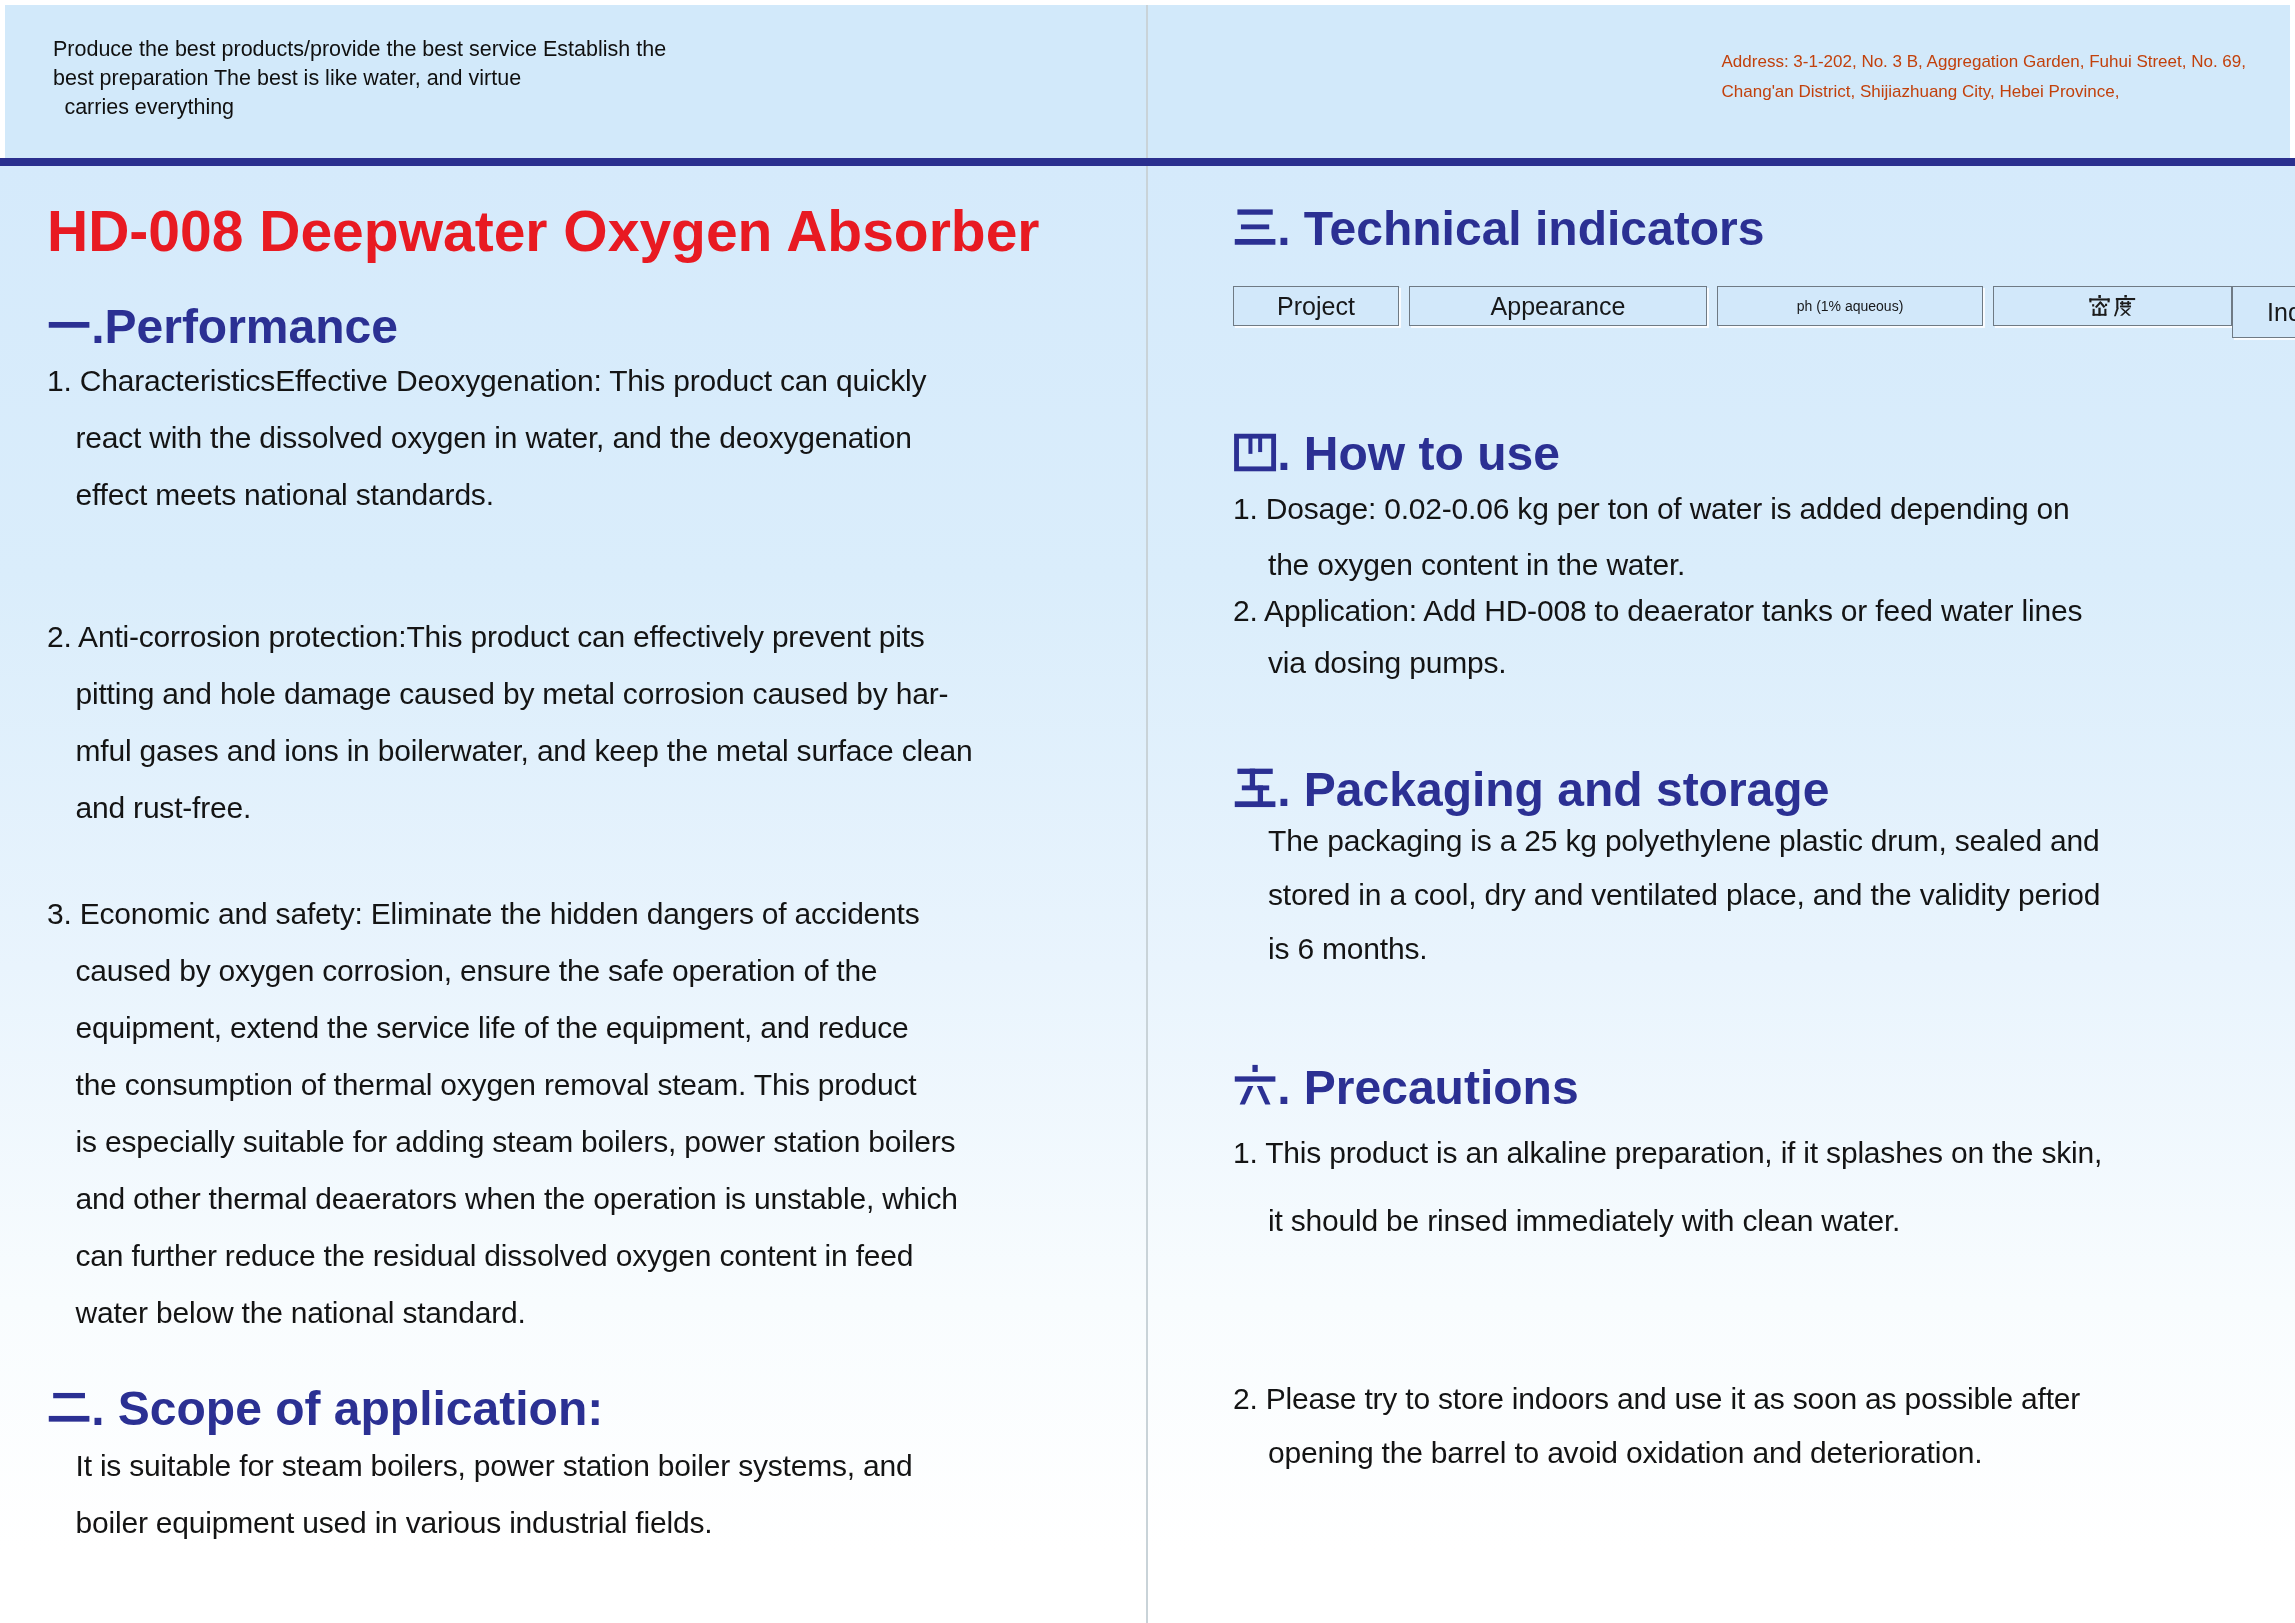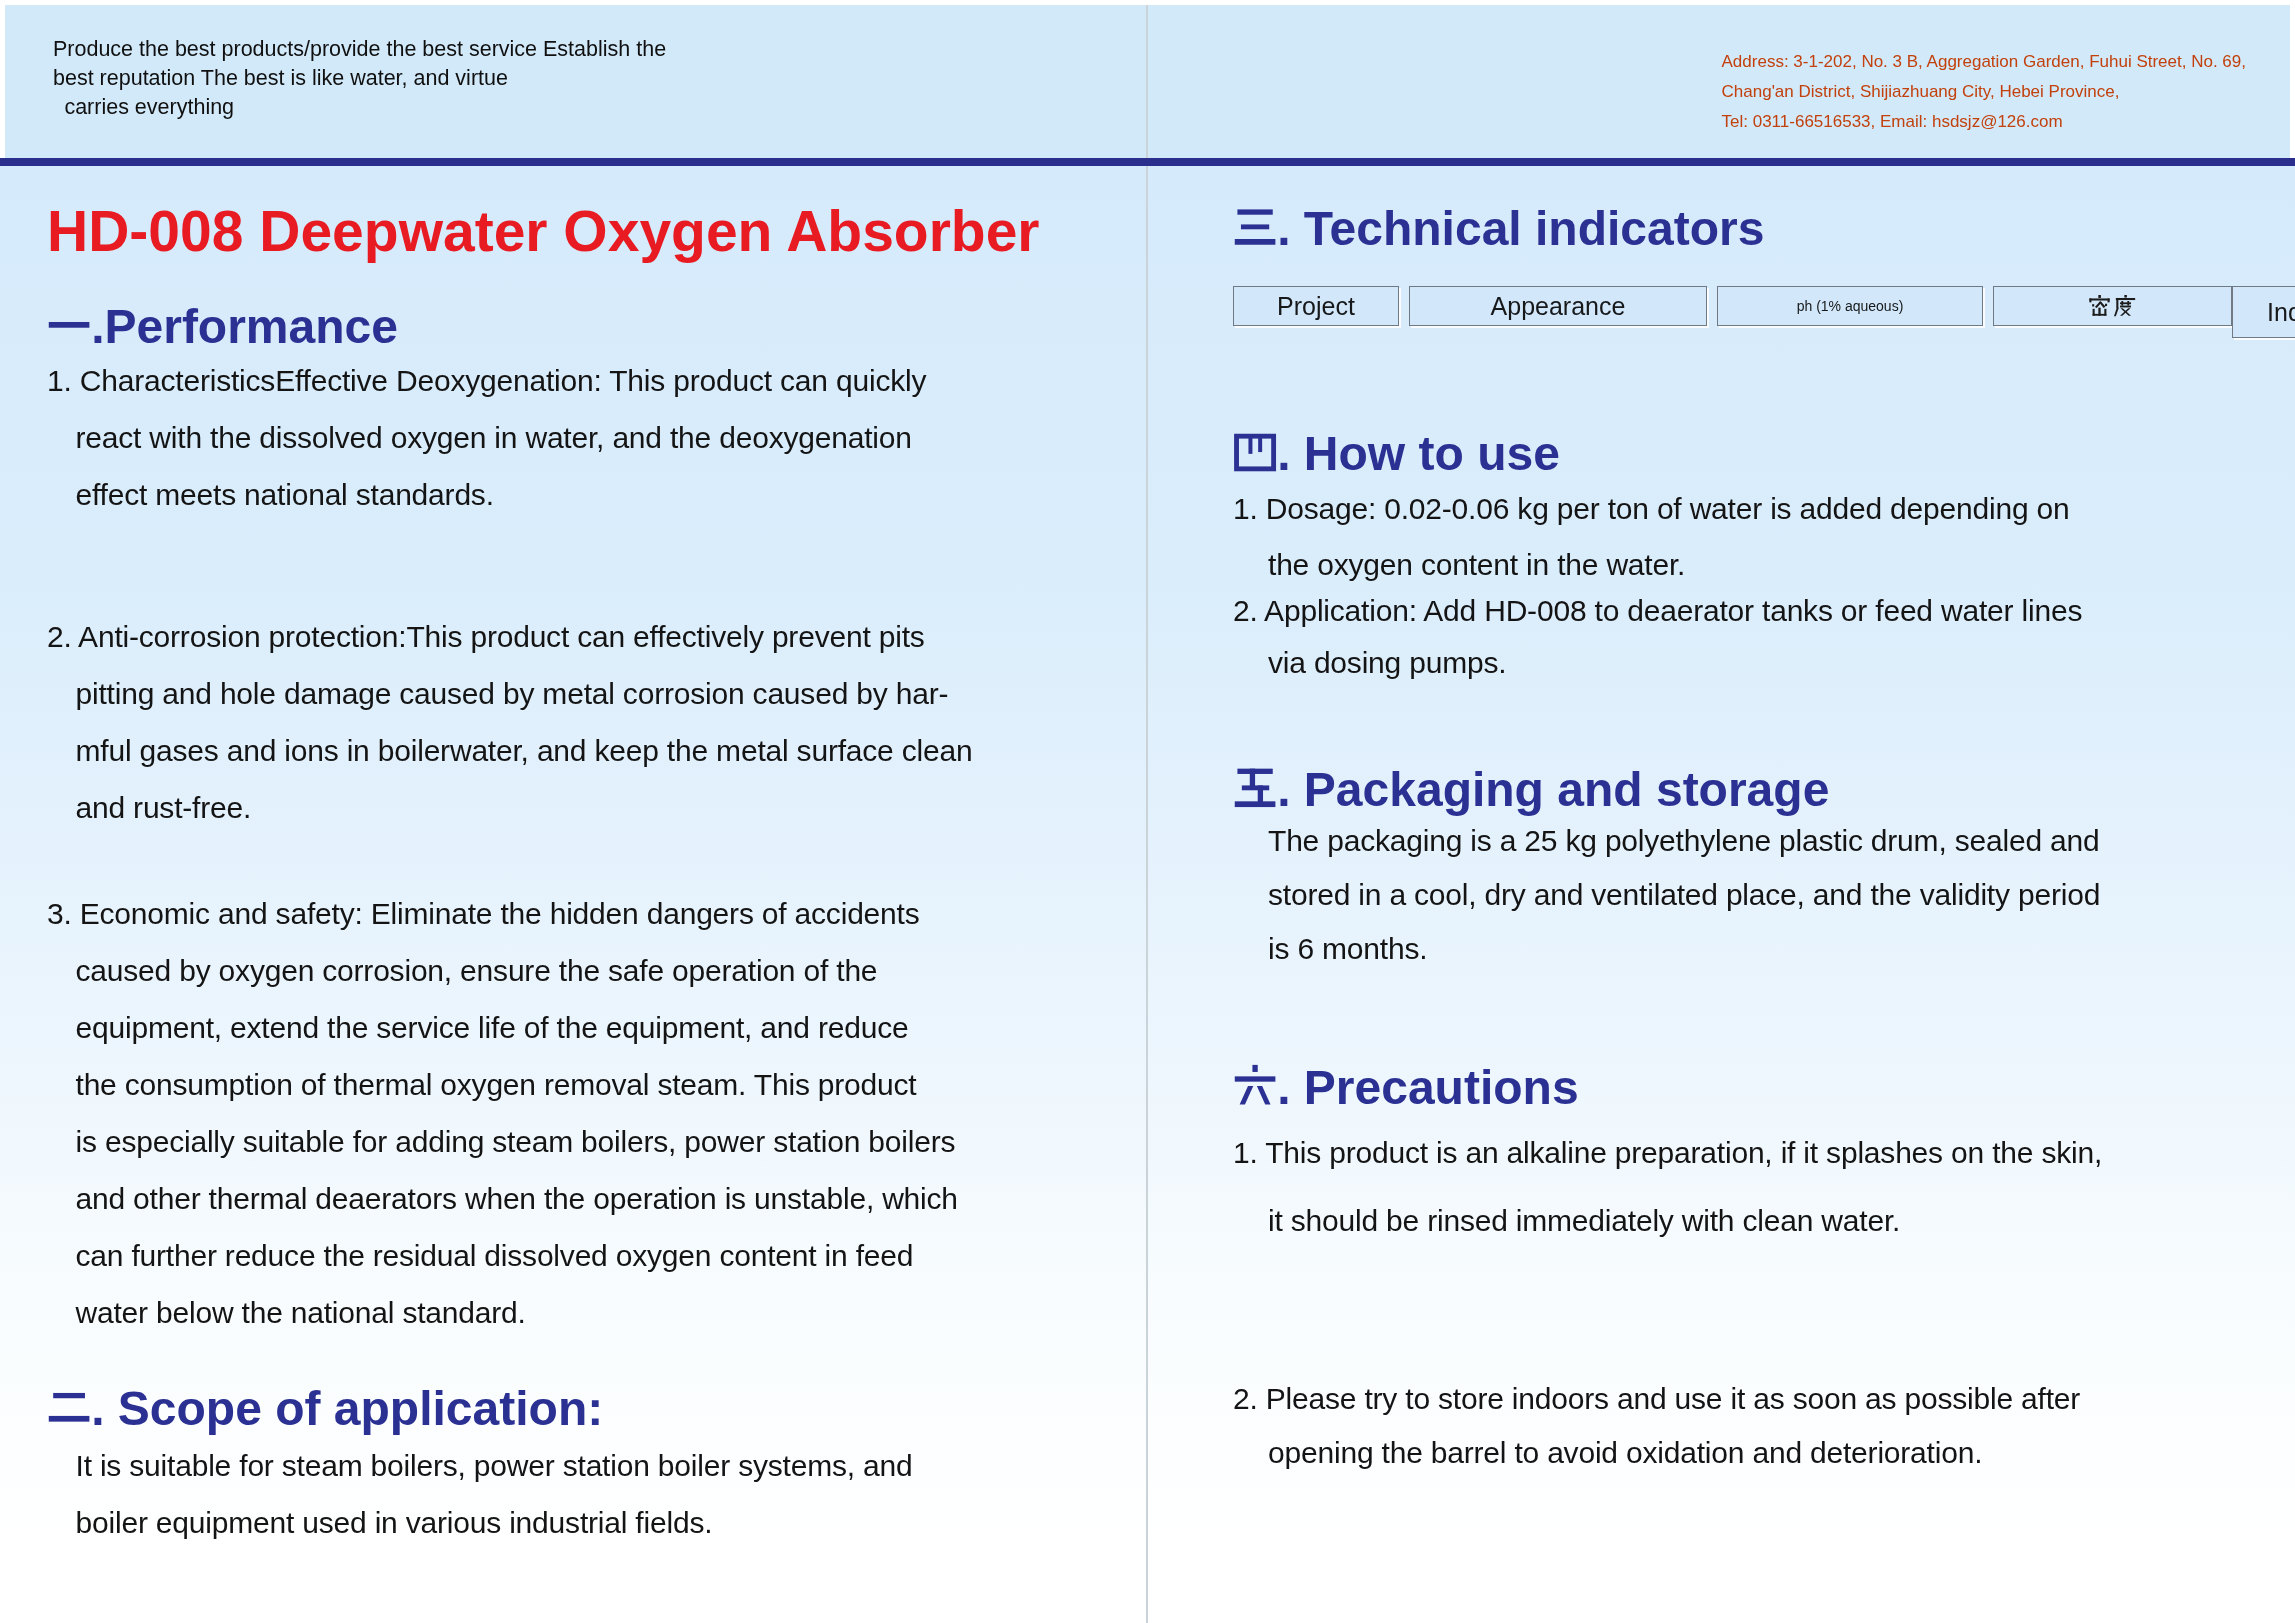--- a/index.html
+++ b/index.html
@@ -68,27 +68,26 @@
 <body>
 
 <div id="page">
   <div id="header-band"></div>
   <div id="content-bg"></div>
   <div id="divider-vertical"></div>
   <div id="divider-navy"></div>
 
   <div class="abs slogan">
     <div class="line">Produce the best products/provide the best service Establish the</div>
-    <div class="line">best reputation The best is like water, and virtue</div>
+    <div class="line">best preparation The best is like water, and virtue</div>
     <div class="line l3">carries everything</div>
   </div>
   <div class="abs address">
     <div class="line">Address: 3-1-202, No. 3 B, Aggregation Garden, Fuhui Street, No. 69,</div>
     <div class="line">Chang'an District, Shijiazhuang City, Hebei Province,</div>
-    <div class="line">Tel: 0311-66516533, Email: hsdsjz@126.com</div>
   </div>
 
   <div class="abs doc-title">HD-008 Deepwater Oxygen Absorber</div>
 
   <div class="abs heading h-s1">
     <span class="cjk-num"><svg viewBox="0 0 100 100">
           <rect x="4" y="43" width="92" height="13"></rect>
         </svg></span><span>.Performance</span>
   </div>
 

